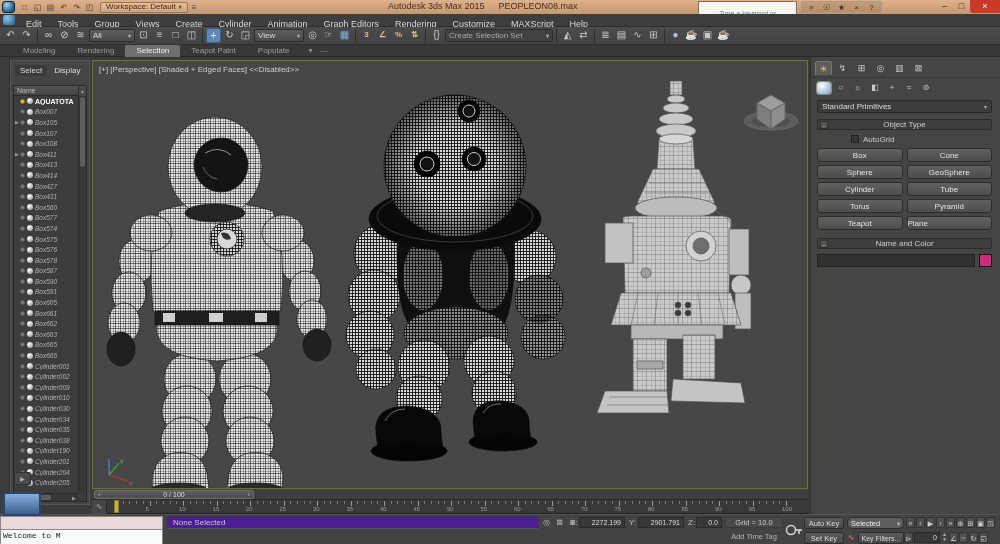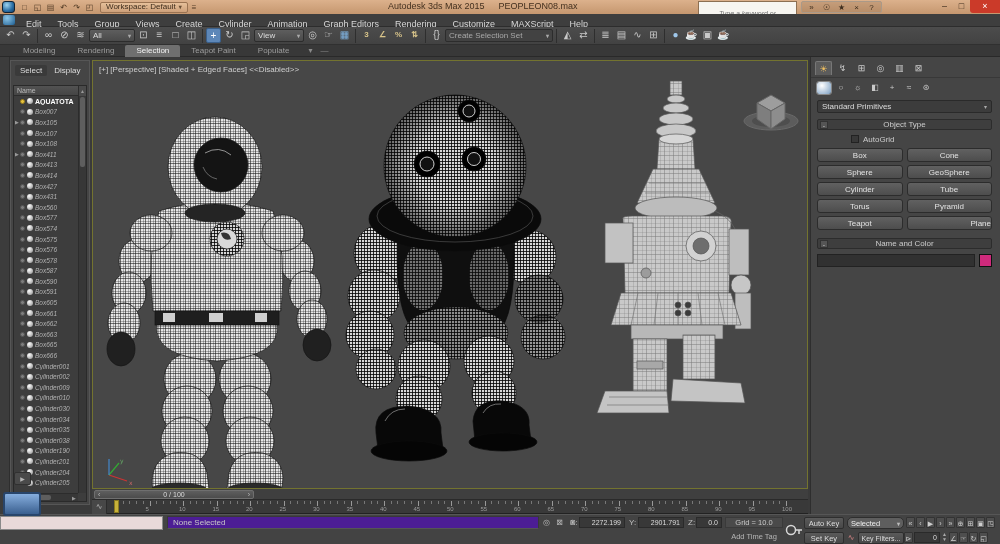--- a/index.html
+++ b/index.html
@@ -753,20 +753,21 @@
       <div class="tlab" style="left: 573.5px;">85</div>
       <div class="tlab" style="left: 607px;">90</div>
       <div class="tlab" style="left: 640.5px;">95</div>
       <div class="tlab" style="left: 674px;">100</div>
       <div id="frame-marker" style="left: 6px;"></div>
     </div>
 </div>
 
 <div id="statusbar">
   <div id="listener-top"></div>
+  <div id="listener-bottom">Welcome to M</div>
   <div id="status-sel">None Selected</div>
   <div id="sel-icons">
       <span class="sicon ">◎</span>
       <span class="sicon ">⊠</span>
       <span class="sicon ">⊕</span>
     </div>
 
   <span class="coord-lab" style="left:570px">X:</span>
   <span class="coord-box" style="left:579px;width:46px">2272.199</span>
   <span class="coord-lab" style="left:629px">Y:</span>
@@ -845,21 +846,21 @@
   <div id="obj-btns" style="margin:4px 8px 0 6px;display:grid;grid-template-columns:1fr 1fr;gap:3px 4px">
       <div style="height: 14px; background: linear-gradient(rgb(97, 97, 97), rgb(77, 77, 77)); border: 1px solid rgb(44, 44, 44); border-radius: 3px; font-size: 8px; color: rgb(226, 226, 226); text-align: center; line-height: 13px;">Box</div>
       <div style="height: 14px; background: linear-gradient(rgb(97, 97, 97), rgb(77, 77, 77)); border: 1px solid rgb(44, 44, 44); border-radius: 3px; font-size: 8px; color: rgb(226, 226, 226); text-align: center; line-height: 13px;">Cone</div>
       <div style="height: 14px; background: linear-gradient(rgb(97, 97, 97), rgb(77, 77, 77)); border: 1px solid rgb(44, 44, 44); border-radius: 3px; font-size: 8px; color: rgb(226, 226, 226); text-align: center; line-height: 13px;">Sphere</div>
       <div style="height: 14px; background: linear-gradient(rgb(97, 97, 97), rgb(77, 77, 77)); border: 1px solid rgb(44, 44, 44); border-radius: 3px; font-size: 8px; color: rgb(226, 226, 226); text-align: center; line-height: 13px;">GeoSphere</div>
       <div style="height: 14px; background: linear-gradient(rgb(97, 97, 97), rgb(77, 77, 77)); border: 1px solid rgb(44, 44, 44); border-radius: 3px; font-size: 8px; color: rgb(226, 226, 226); text-align: center; line-height: 13px;">Cylinder</div>
       <div style="height: 14px; background: linear-gradient(rgb(97, 97, 97), rgb(77, 77, 77)); border: 1px solid rgb(44, 44, 44); border-radius: 3px; font-size: 8px; color: rgb(226, 226, 226); text-align: center; line-height: 13px;">Tube</div>
       <div style="height: 14px; background: linear-gradient(rgb(97, 97, 97), rgb(77, 77, 77)); border: 1px solid rgb(44, 44, 44); border-radius: 3px; font-size: 8px; color: rgb(226, 226, 226); text-align: center; line-height: 13px;">Torus</div>
       <div style="height: 14px; background: linear-gradient(rgb(97, 97, 97), rgb(77, 77, 77)); border: 1px solid rgb(44, 44, 44); border-radius: 3px; font-size: 8px; color: rgb(226, 226, 226); text-align: center; line-height: 13px;">Pyramid</div>
       <div style="height: 14px; background: linear-gradient(rgb(97, 97, 97), rgb(77, 77, 77)); border: 1px solid rgb(44, 44, 44); border-radius: 3px; font-size: 8px; color: rgb(226, 226, 226); text-align: center; line-height: 13px;">Teapot</div>
-      <div style="height: 14px; background: linear-gradient(rgb(97, 97, 97), rgb(77, 77, 77)); border: 1px solid rgb(44, 44, 44); border-radius: 3px; font-size: 8px; color: rgb(226, 226, 226); text-align: right; line-height: 13px;">Plane</div>
+      <div style="height: 14px; background: linear-gradient(rgb(97, 97, 97), rgb(77, 77, 77)); border: 1px solid rgb(44, 44, 44); border-radius: 3px; font-size: 8px; color: rgb(226, 226, 226); text-align: left; line-height: 13px;">Plane</div>
     </div>
   <div style="margin:8px 8px 0 6px;height:11px;background:#3e3e3e;border:1px solid #2c2c2c;border-radius:2px;position:relative;text-align:center;font-size:8px;color:#ccc;line-height:10px">
     <span style="position:absolute;left:2px;top:1px;width:8px;height:8px;background:#555;border:1px solid #333;font-size:7px;line-height:7px">-</span>
     <span>Name and Color</span>
   </div>
   <div style="margin:5px 8px 0 6px;display:flex;gap:4px;align-items:center">
     <span style="flex:1;height:13px;background:#313131;border:1px solid #222"></span>
     <span style="width: 13px; height: 13px; border: 1px solid rgb(17, 17, 17); background: rgb(207, 42, 124);"></span>
   </div>
 </div>

